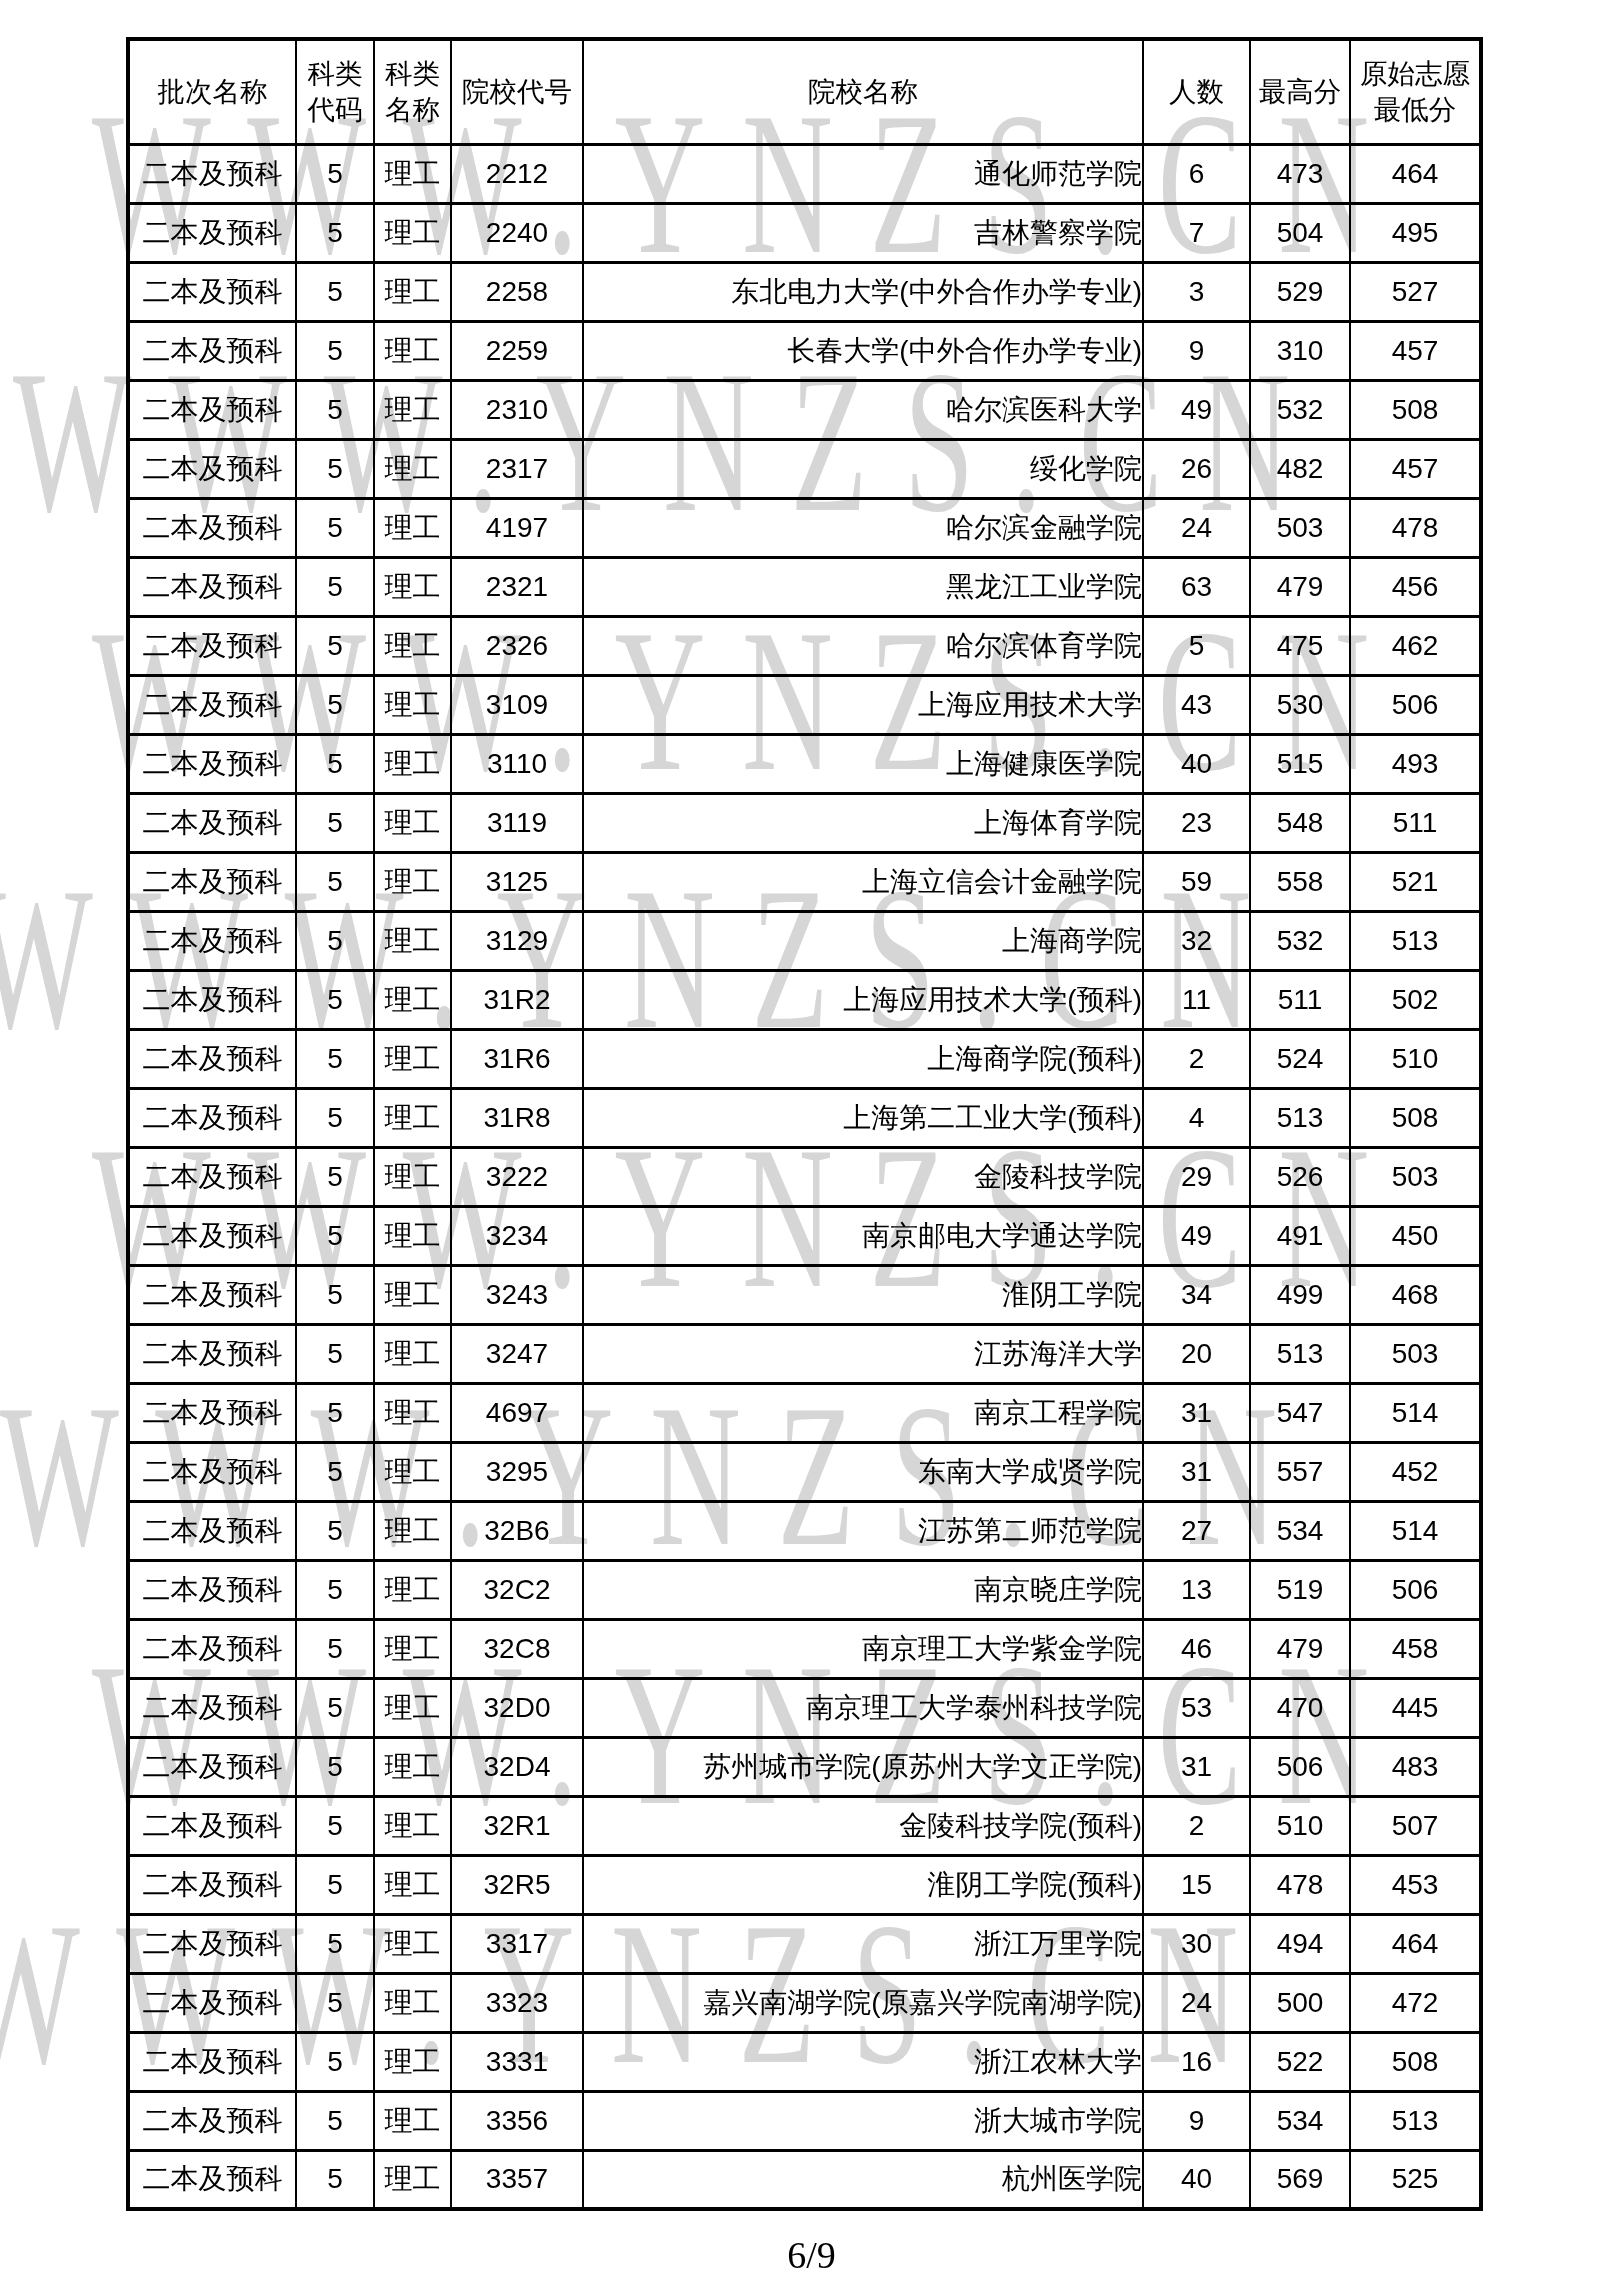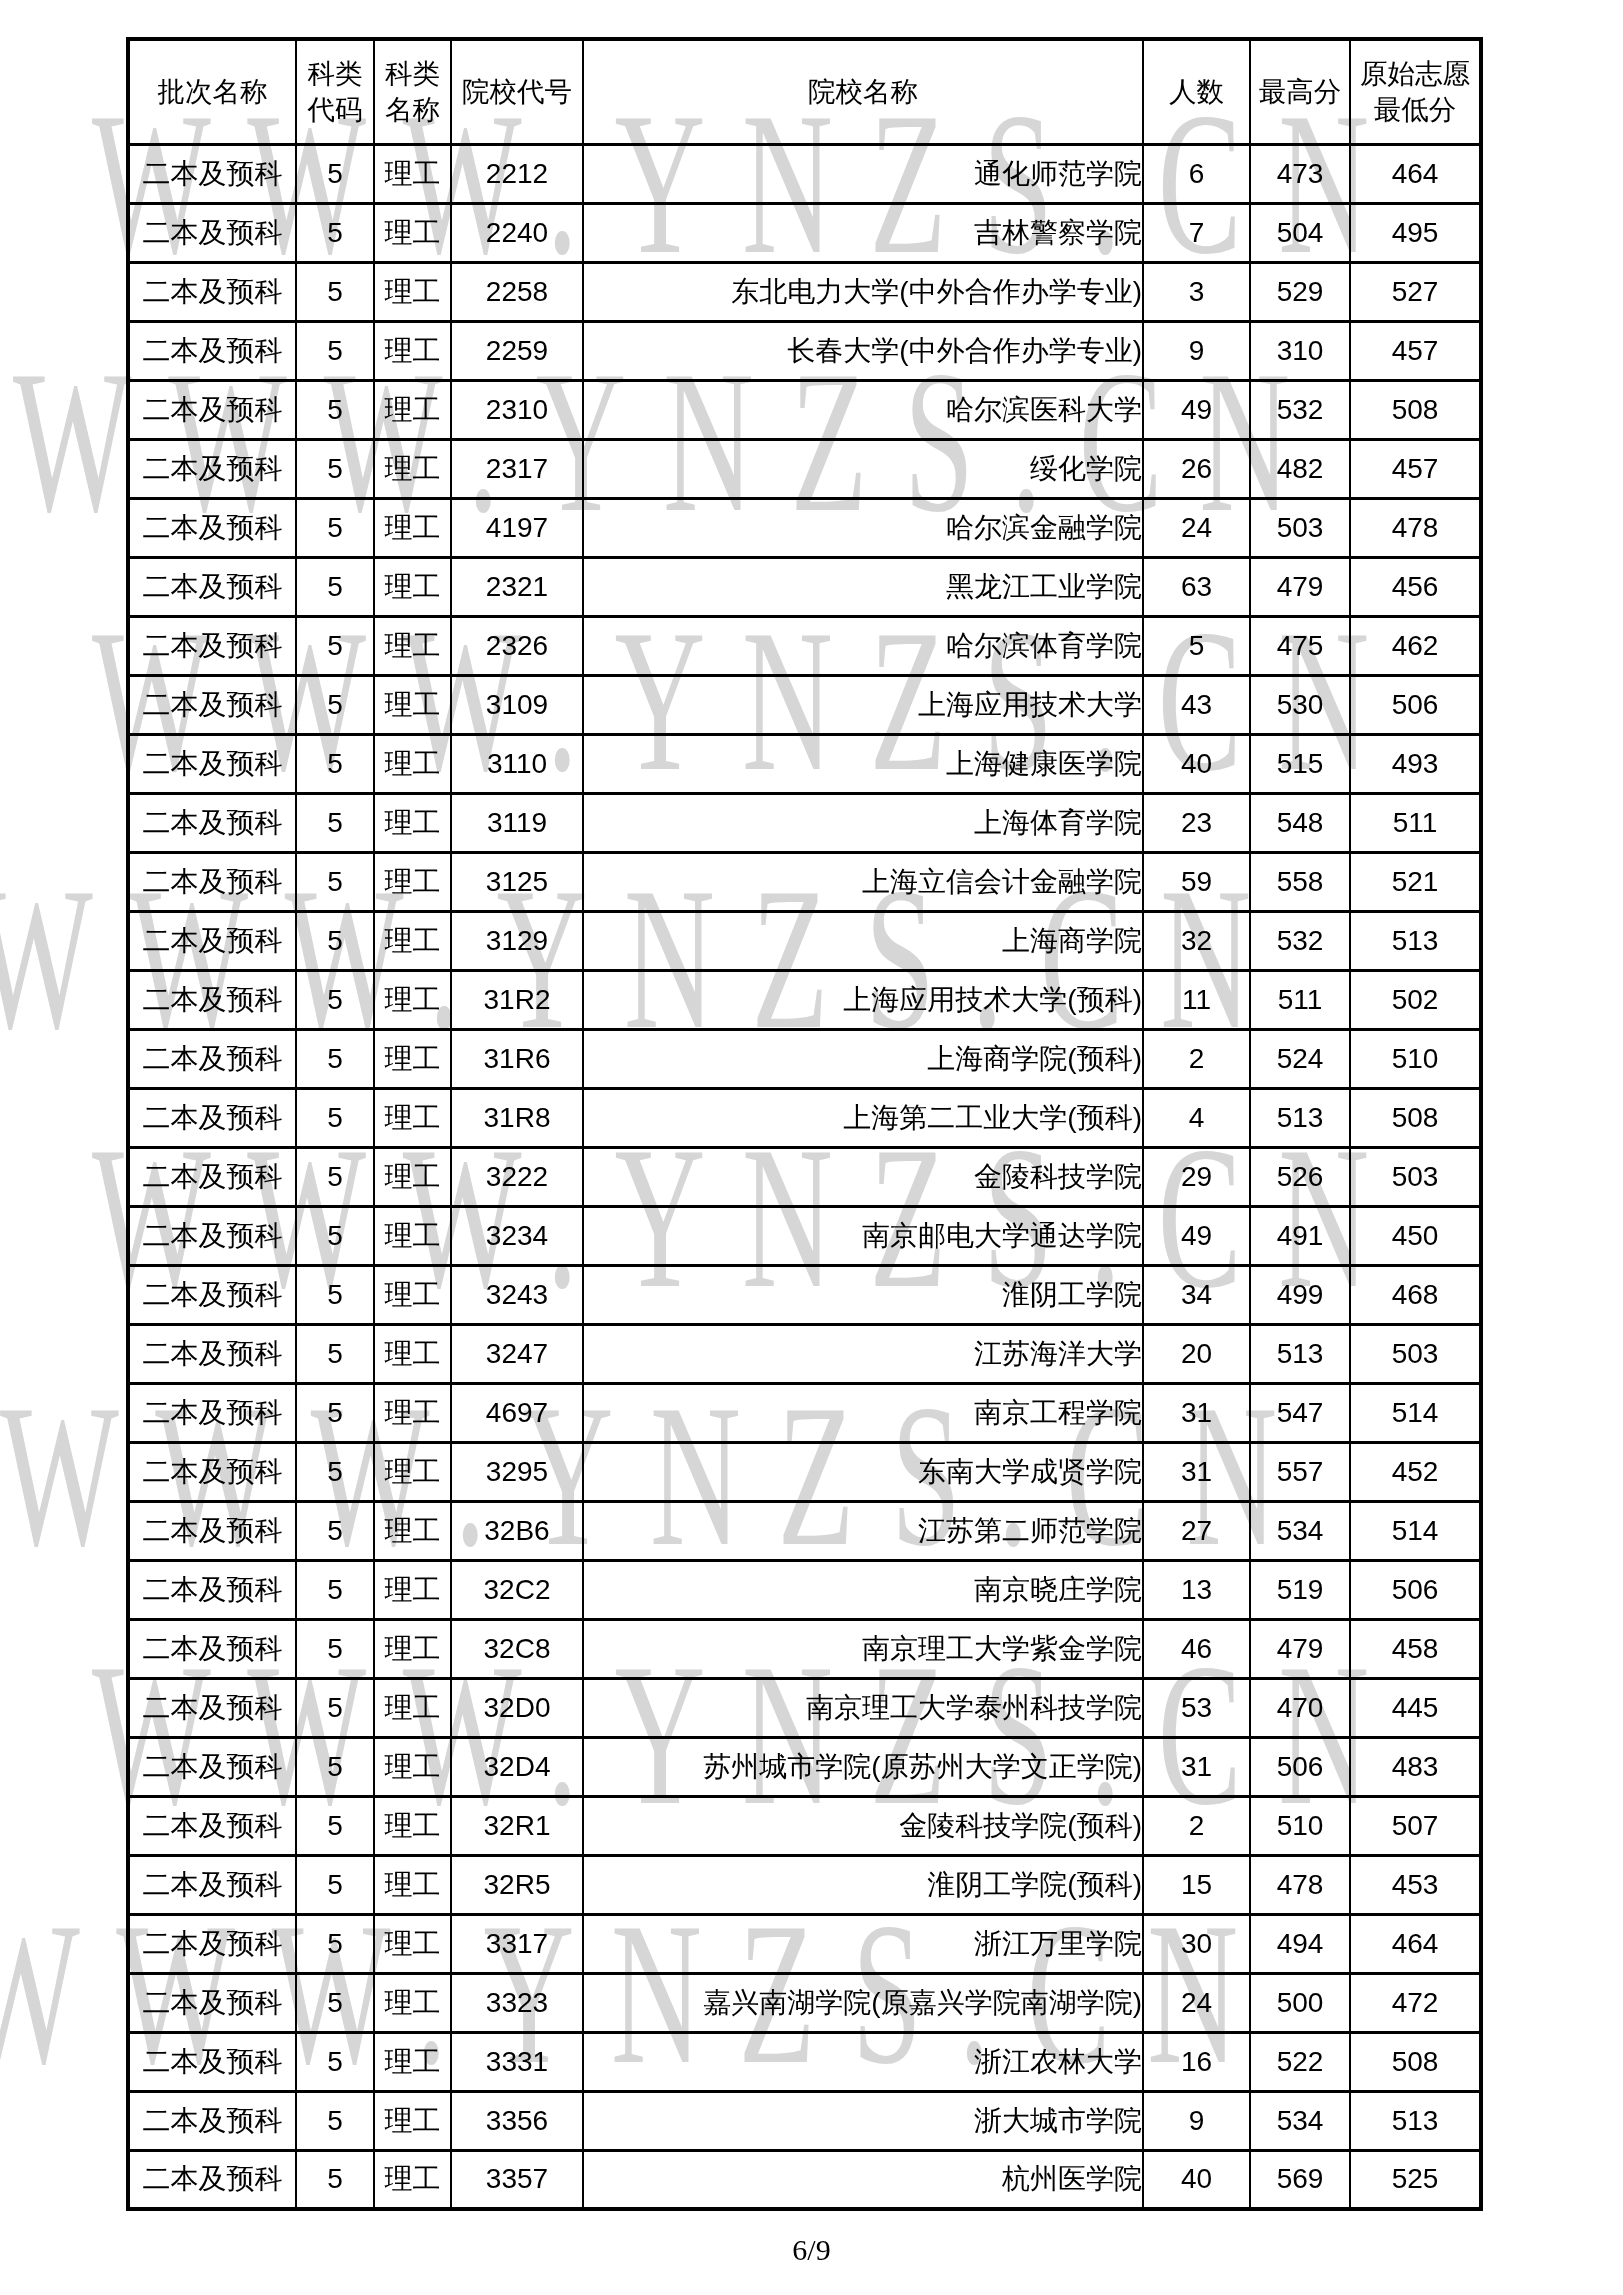--- a/index.html
+++ b/index.html
@@ -51,21 +51,21 @@
     padding:0 2.6px;
   }
   .score td{font-size:28px;}
   .c-batch,.c-code,.c-type,.c-school-code,.c-num{text-align:center;}
   .c-school-name{text-align:right;padding-left:7.9px;}
   
   .footer{
     position:absolute;left:0;top:2233px;width:100%;
     text-align:center;
     font-family:"Liberation Serif",serif;
-    font-size:30px;
+    font-size:38px;
     z-index:1;
   }
 </style>
 </head>
 <body>
 
 <div class="page">
 
   <div class="watermark" style="color: rgb(214, 214, 214);">
       <div class="wm-band" style="top: 105px; left: 92px;">WWW.YNZS.CN</div>

